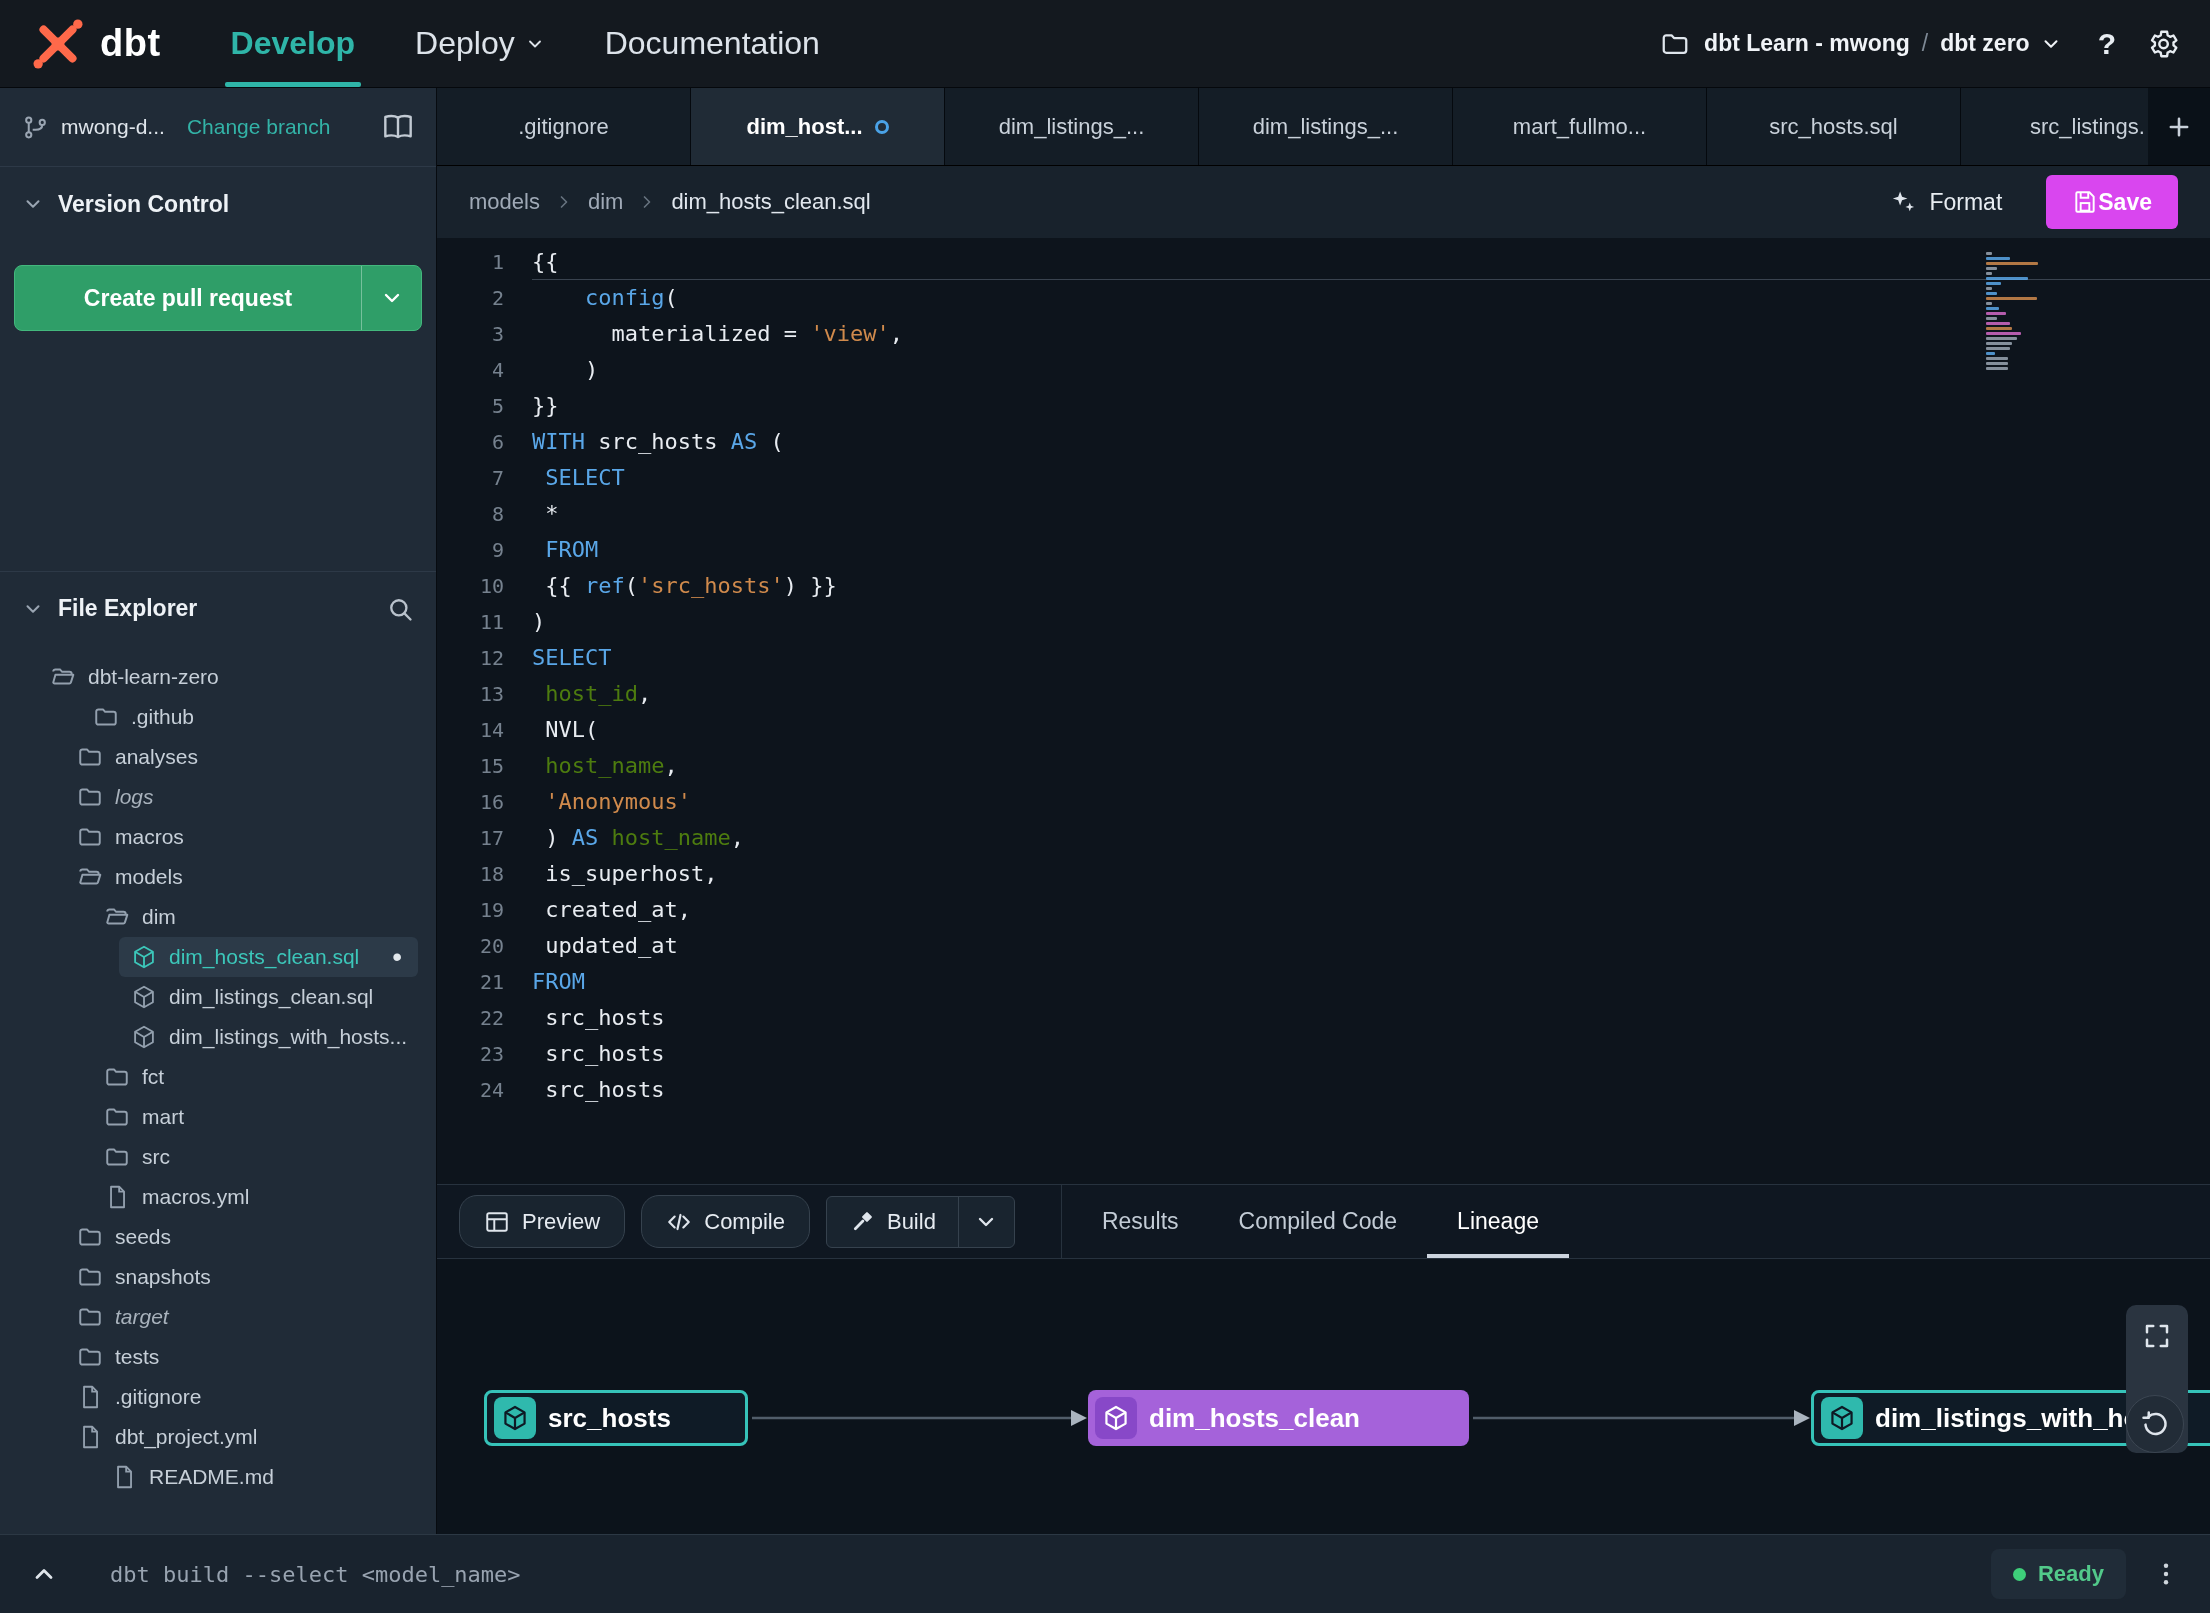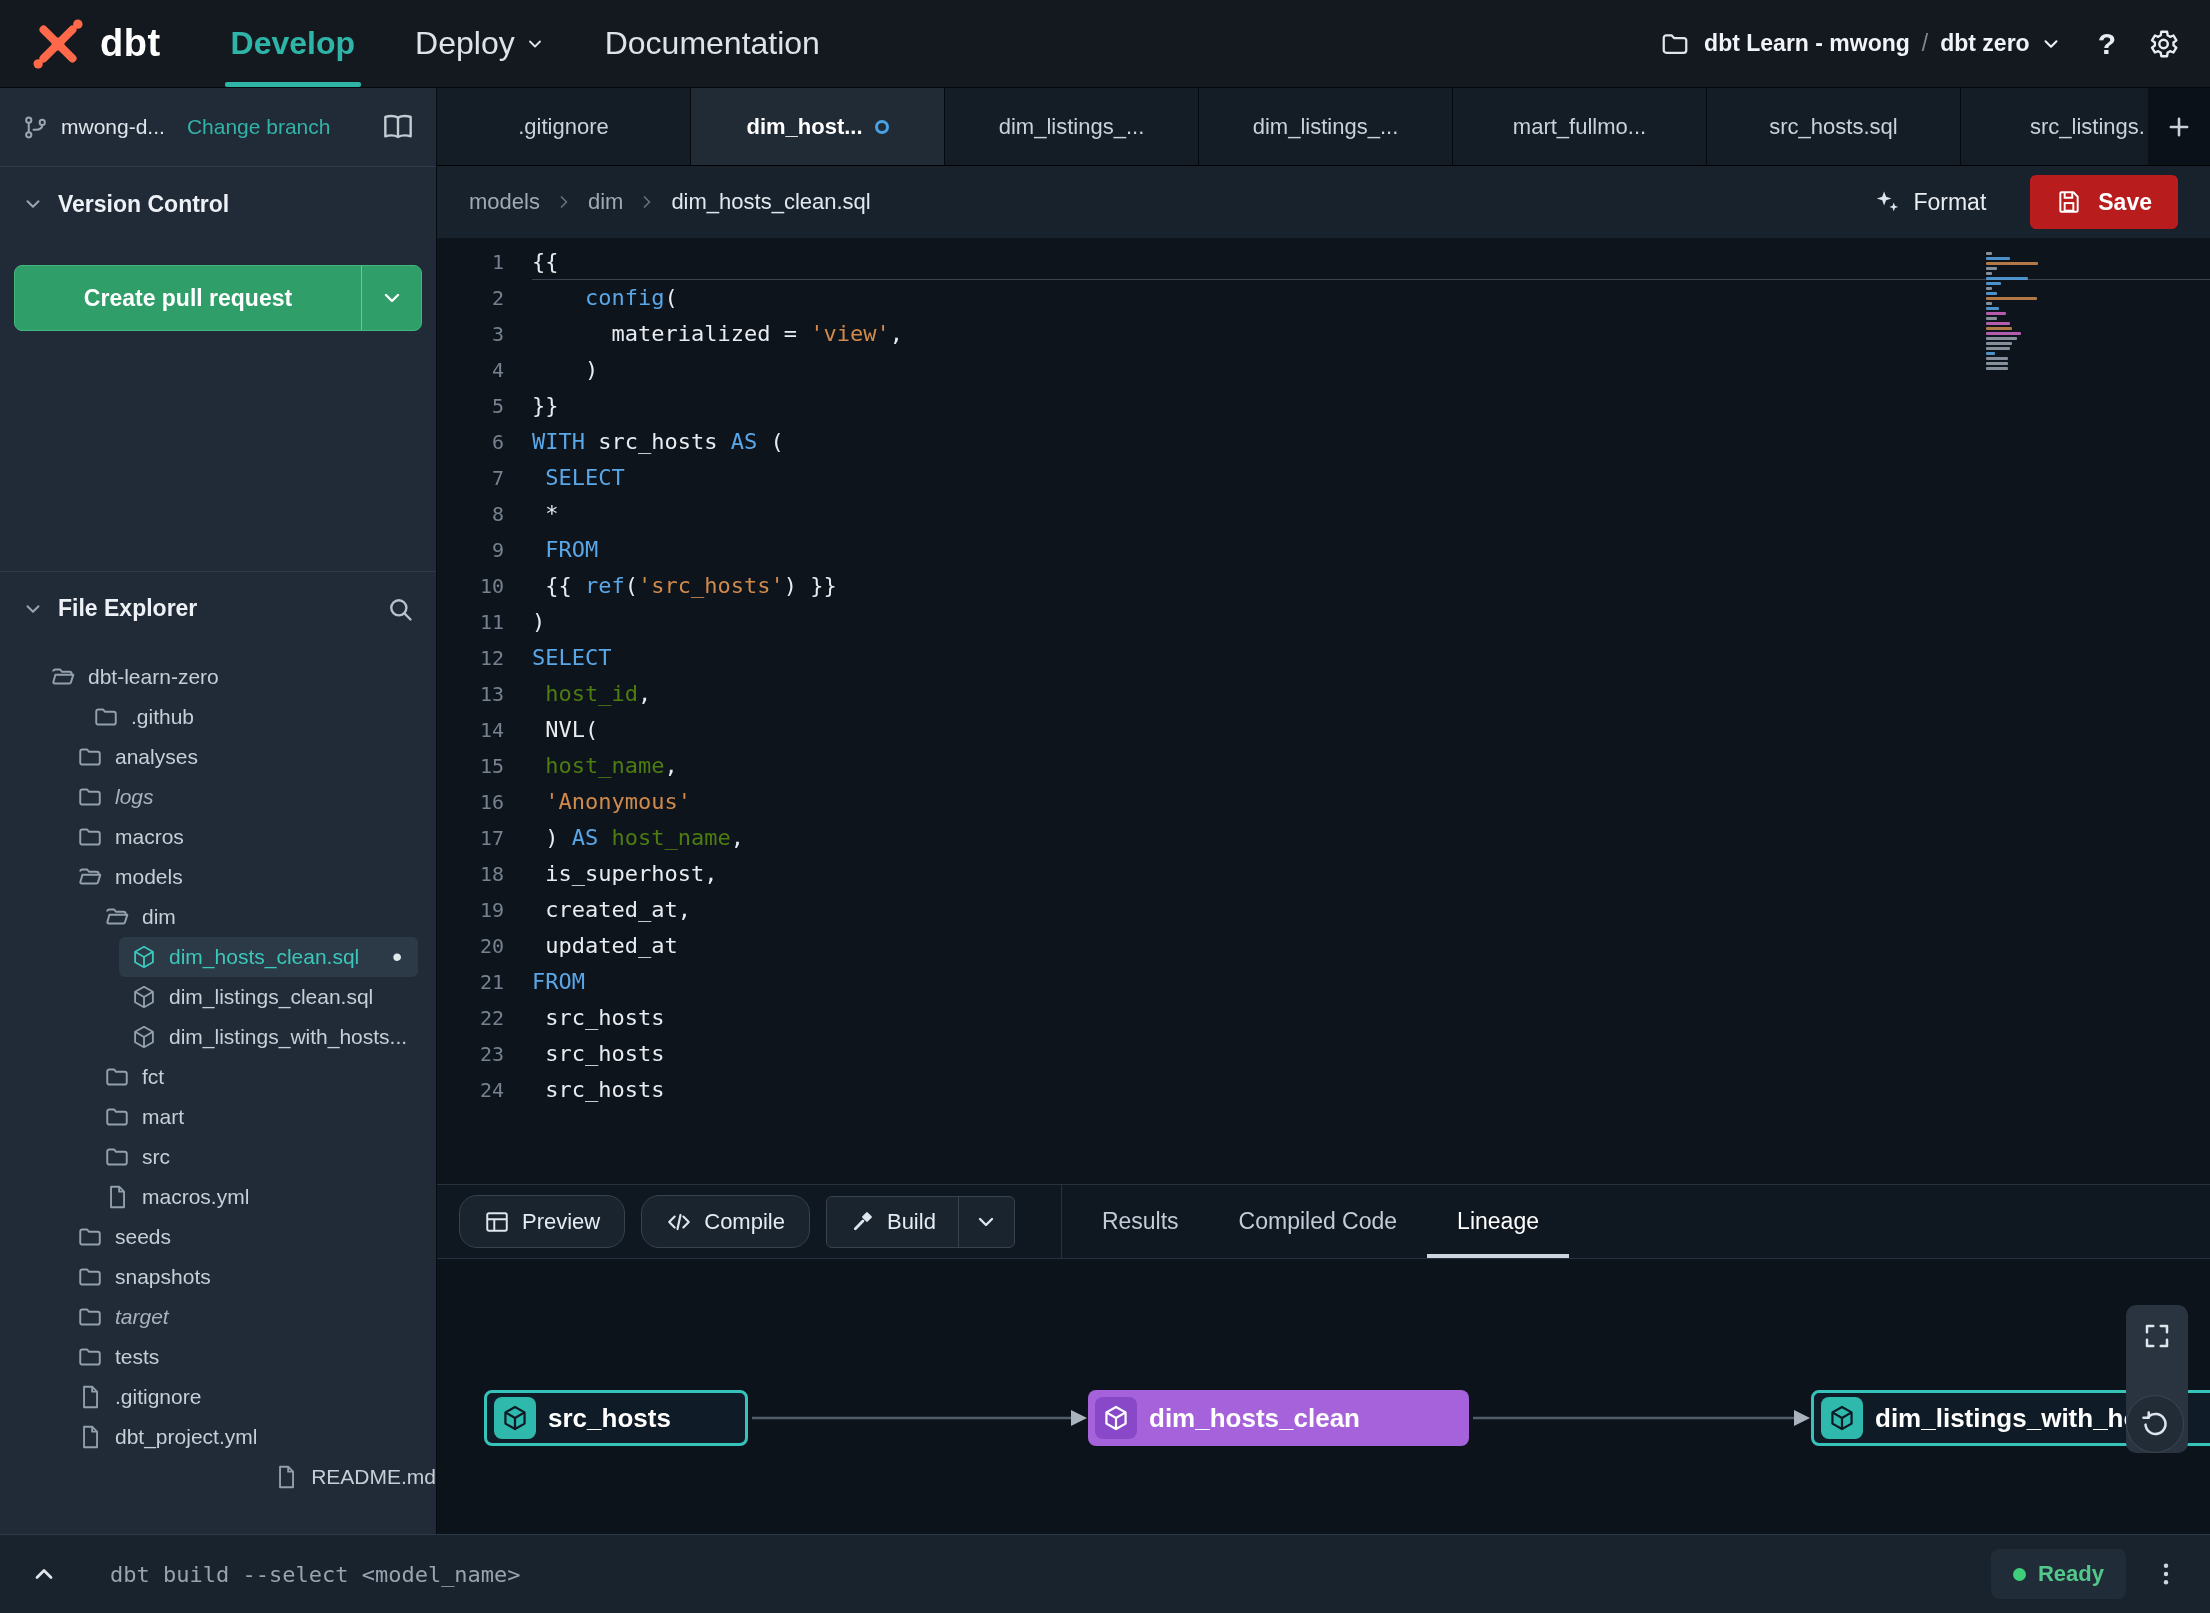--- a/index.html
+++ b/index.html
@@ -73,21 +73,21 @@
 
 .breadcrumbbar{height:72px;flex:none;background:#18222c;display:flex;align-items:center;padding:0 32px}
 .breadcrumb{display:flex;align-items:center;gap:14px}
 .crumb{font-size:22px;color:#9fa9b6;cursor:pointer;white-space:nowrap}
 .crumb.last{color:#e1e7ee}
 .crumb-sep{color:#67737f;display:flex}
 .crumb-sep svg{width:20px;height:20px}
 .bc-actions{margin-left:auto;display:flex;align-items:center;gap:44px}
 .format-btn{display:flex;align-items:center;gap:12px;font-size:23px;color:#e8edf2;cursor:pointer}
 .format-btn svg{width:28px;height:28px;color:#dfe5ec}
-.save-btn{display:flex;align-items:center;gap:16px;font-size:23px;font-weight:600;color:#fff;background:#b91c1c;border-radius:6px;height:54px;padding:0 26px;cursor:pointer}
+.save-btn{display:flex;align-items:center;gap:0;font-size:23px;font-weight:600;color:#fff;background:#d946ef;border-radius:6px;height:54px;padding:0 26px;cursor:pointer}
 .save-btn svg{width:26px;height:26px;color:#fff}
 
 
 .editor{height:946px;flex:none;position:relative;background:#0d141c;padding-top:6px;overflow:hidden}
 .code-line{display:flex;height:36px;line-height:36px;font-family:"DejaVu Sans Mono",monospace;font-size:22px;cursor:text}
 .gutter{width:95px;padding-right:28px;text-align:right;color:#76828f;font-size:20px;flex:none}
 .codetxt{white-space:pre;flex:1}
 .code-line.first .codetxt{border-bottom:1px solid #39434f}
 .tk-p{color:#e8ecf1}.tk-k{color:#5aa7e8}.tk-s{color:#d08a4c}.tk-v{color:#4d7c0f}
 .minimap{position:absolute;top:14px;right:170px;width:54px}
@@ -403,21 +403,21 @@
         </div>
         <div class="tree-row" style="padding-left: 77px;">
           <span class="tree-icon">
             <svg viewBox="0 0 24 24">
               <path d="M6.5 2.5H14l4.5 4.5v14.5h-12z" fill="none" stroke="currentColor" stroke-width="1.7" stroke-linejoin="round"></path>
               <path d="M14 2.5V7h4.5" fill="none" stroke="currentColor" stroke-width="1.7"></path>
             </svg>
           </span>
           <span class="tree-label">dbt_project.yml</span>
         </div>
-        <div class="tree-row" style="padding-left: 77px; justify-content: flex-end;">
+        <div class="tree-row" style="padding-left: 111px;">
           <span class="tree-icon">
             <svg viewBox="0 0 24 24">
               <path d="M6.5 2.5H14l4.5 4.5v14.5h-12z" fill="none" stroke="currentColor" stroke-width="1.7" stroke-linejoin="round"></path>
               <path d="M14 2.5V7h4.5" fill="none" stroke="currentColor" stroke-width="1.7"></path>
             </svg>
           </span>
           <span class="tree-label">README.md</span>
         </div>
       </div>
   </aside>

